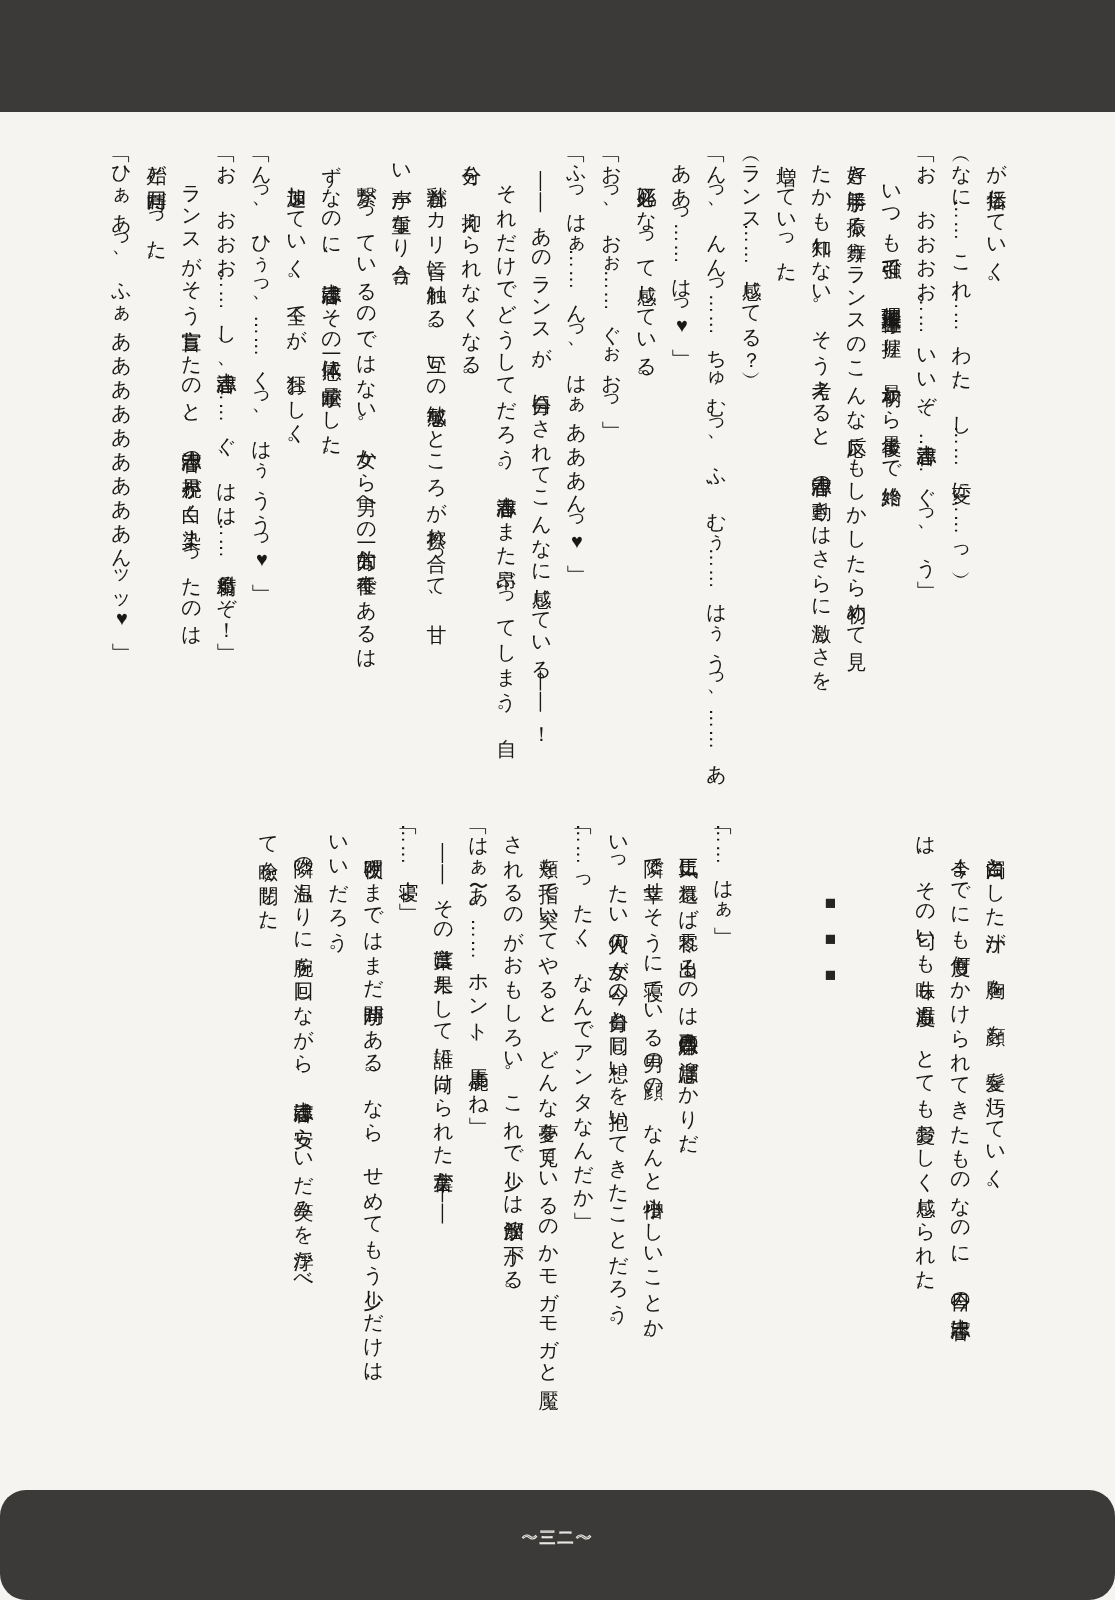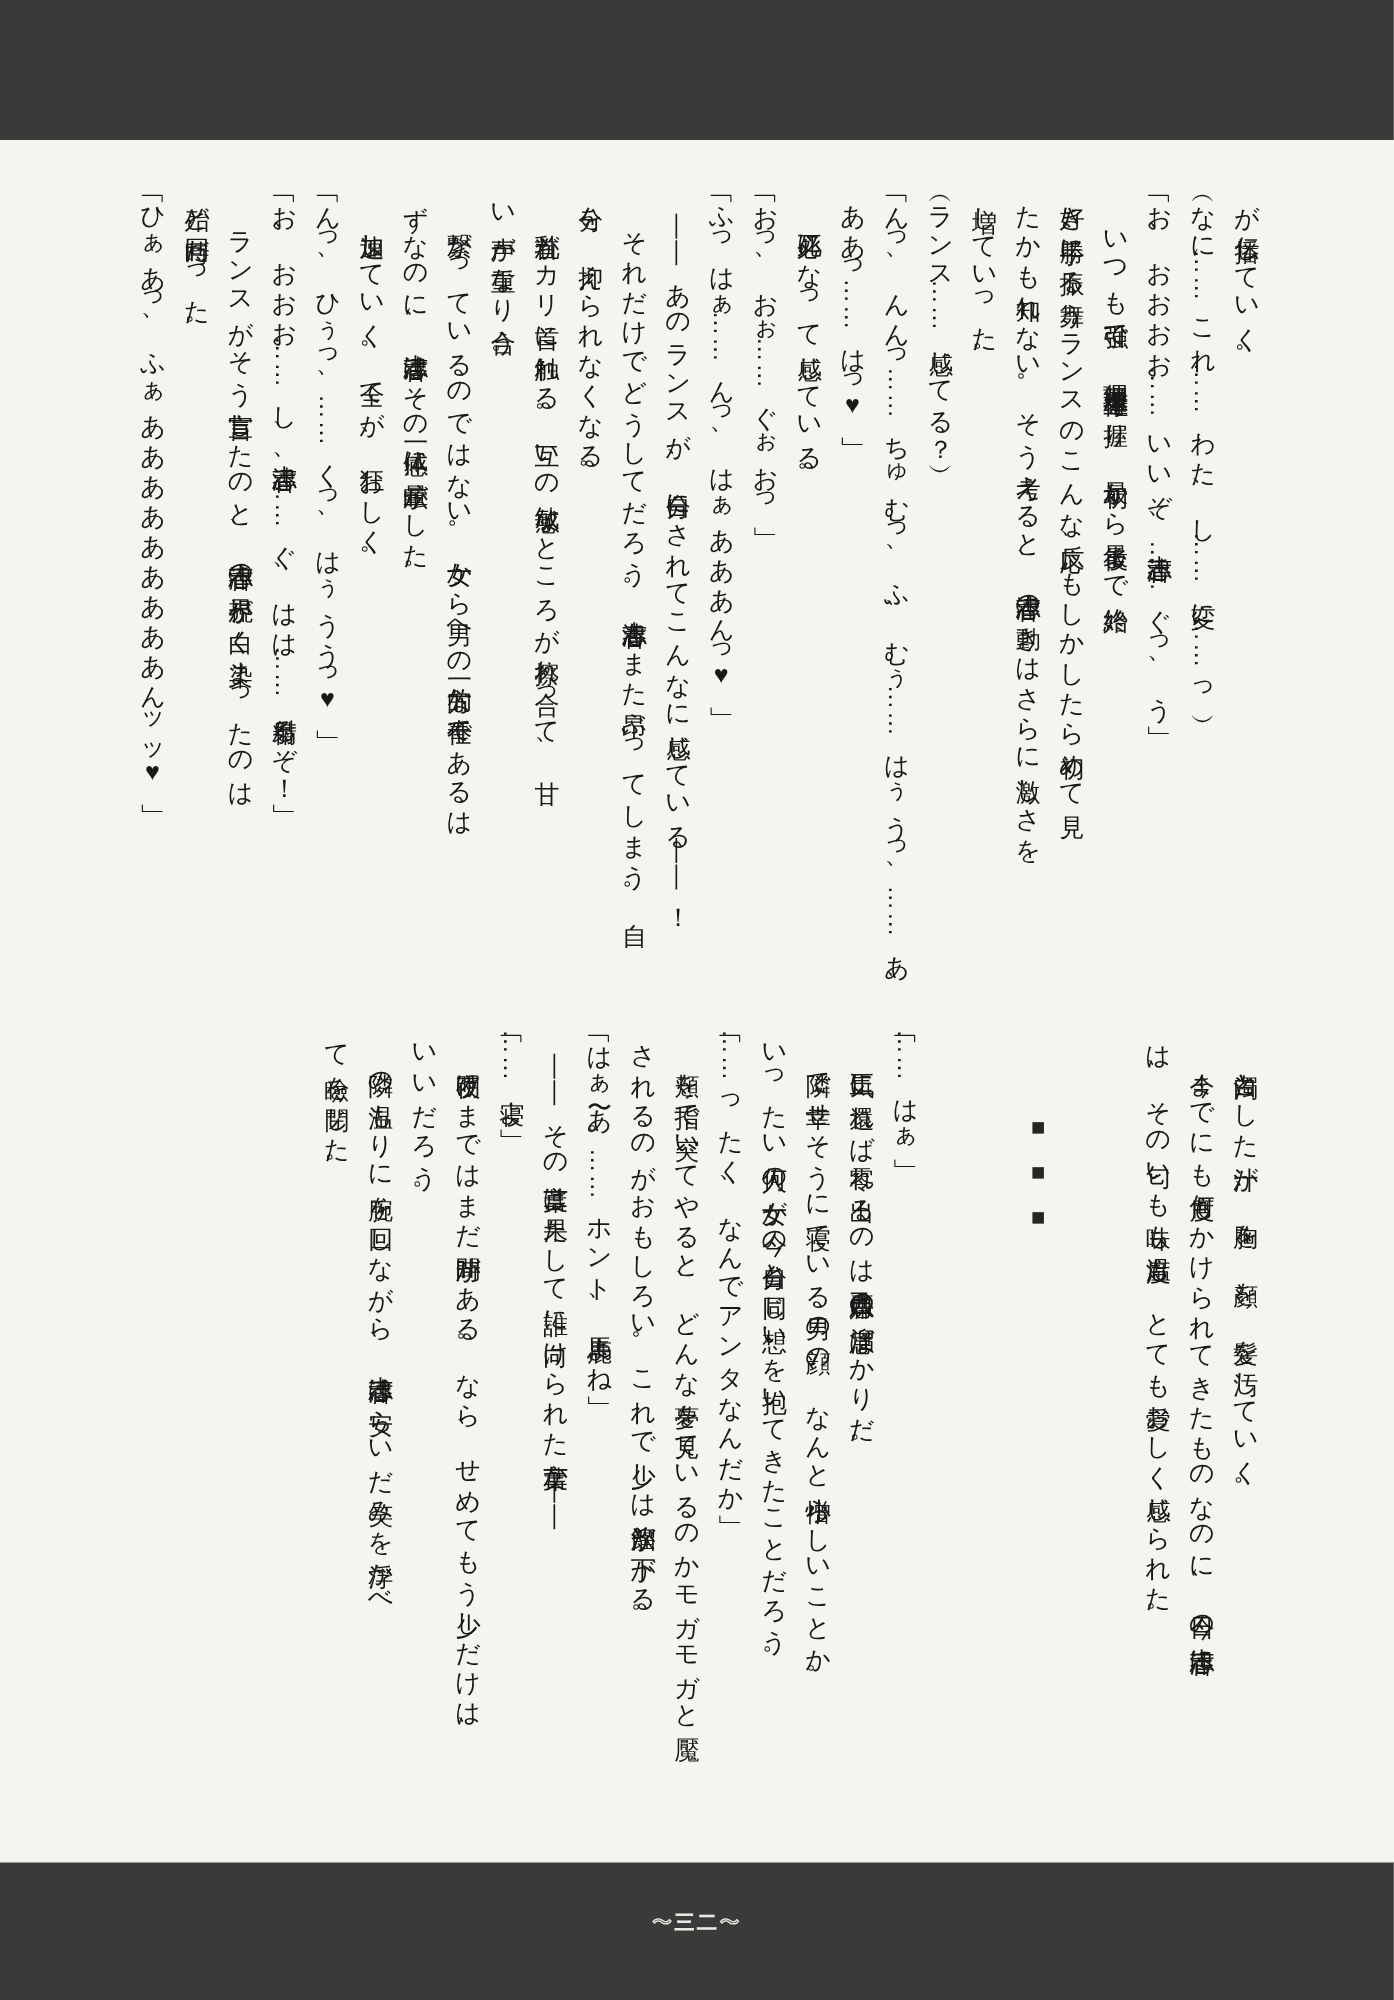--- a/index.html
+++ b/index.html
@@ -5,21 +5,21 @@
   html,body{margin:0;padding:0;}
   body{
     width:1115px;height:1600px;position:relative;overflow:hidden;
     background:#f5f4f1;
     font-family:"Liberation Sans",sans-serif;
   }
   .band{
     position:absolute;left:0;width:1115px;background:#3b3a38;
   }
   .band.top{top:0;height:112px;}
-  .band.bottom{top:1490px;height:110px;}
+  .band.bottom{top:1490px;height:110px;border-radius:26px;}
   .page-number{
     position:absolute;top:38px;left:0;width:100%;
     text-align:center;font-size:16px;letter-spacing:2px;
     color:#e9e8e4;
   }
   @supports (-webkit-text-stroke: 1px #fff){
     .page-number{color:rgba(59,58,56,0.15);-webkit-text-stroke:1px #e9e8e4;}
   }
   .vblock{
     position:absolute;

